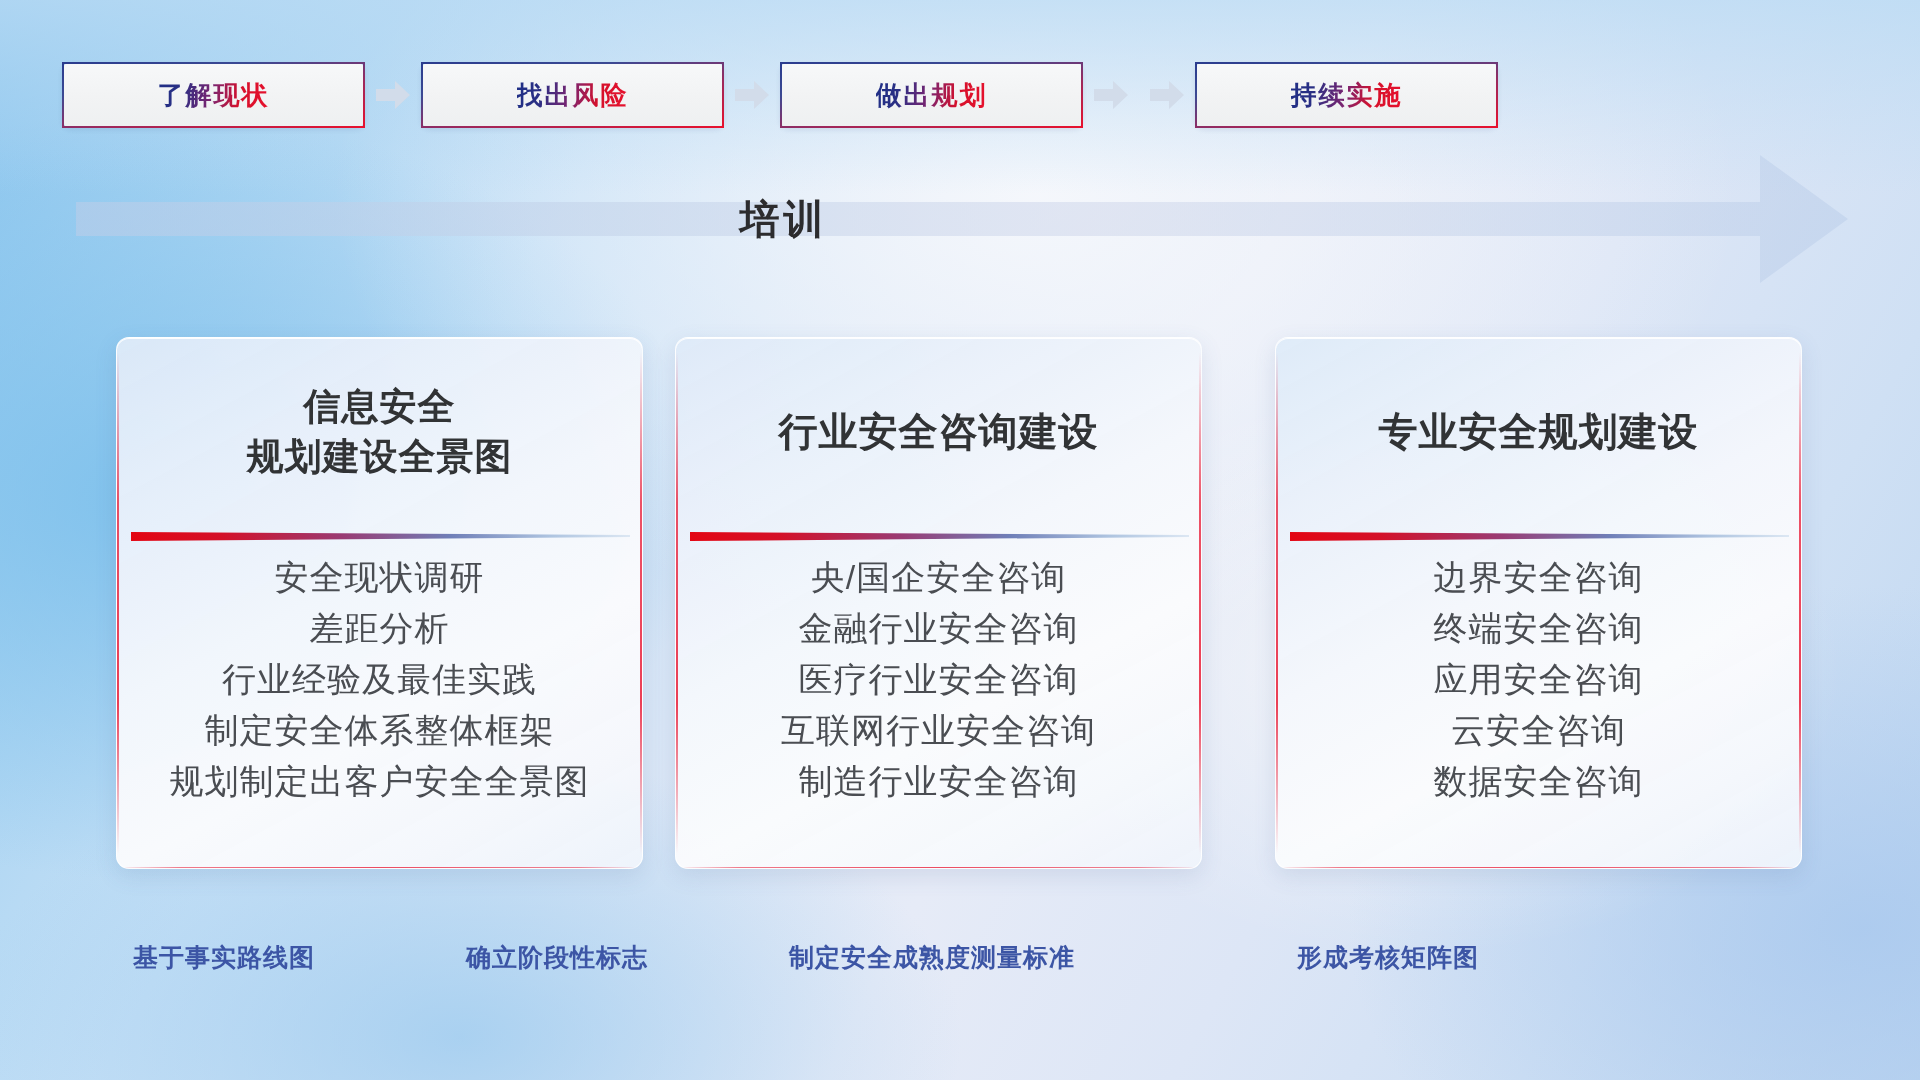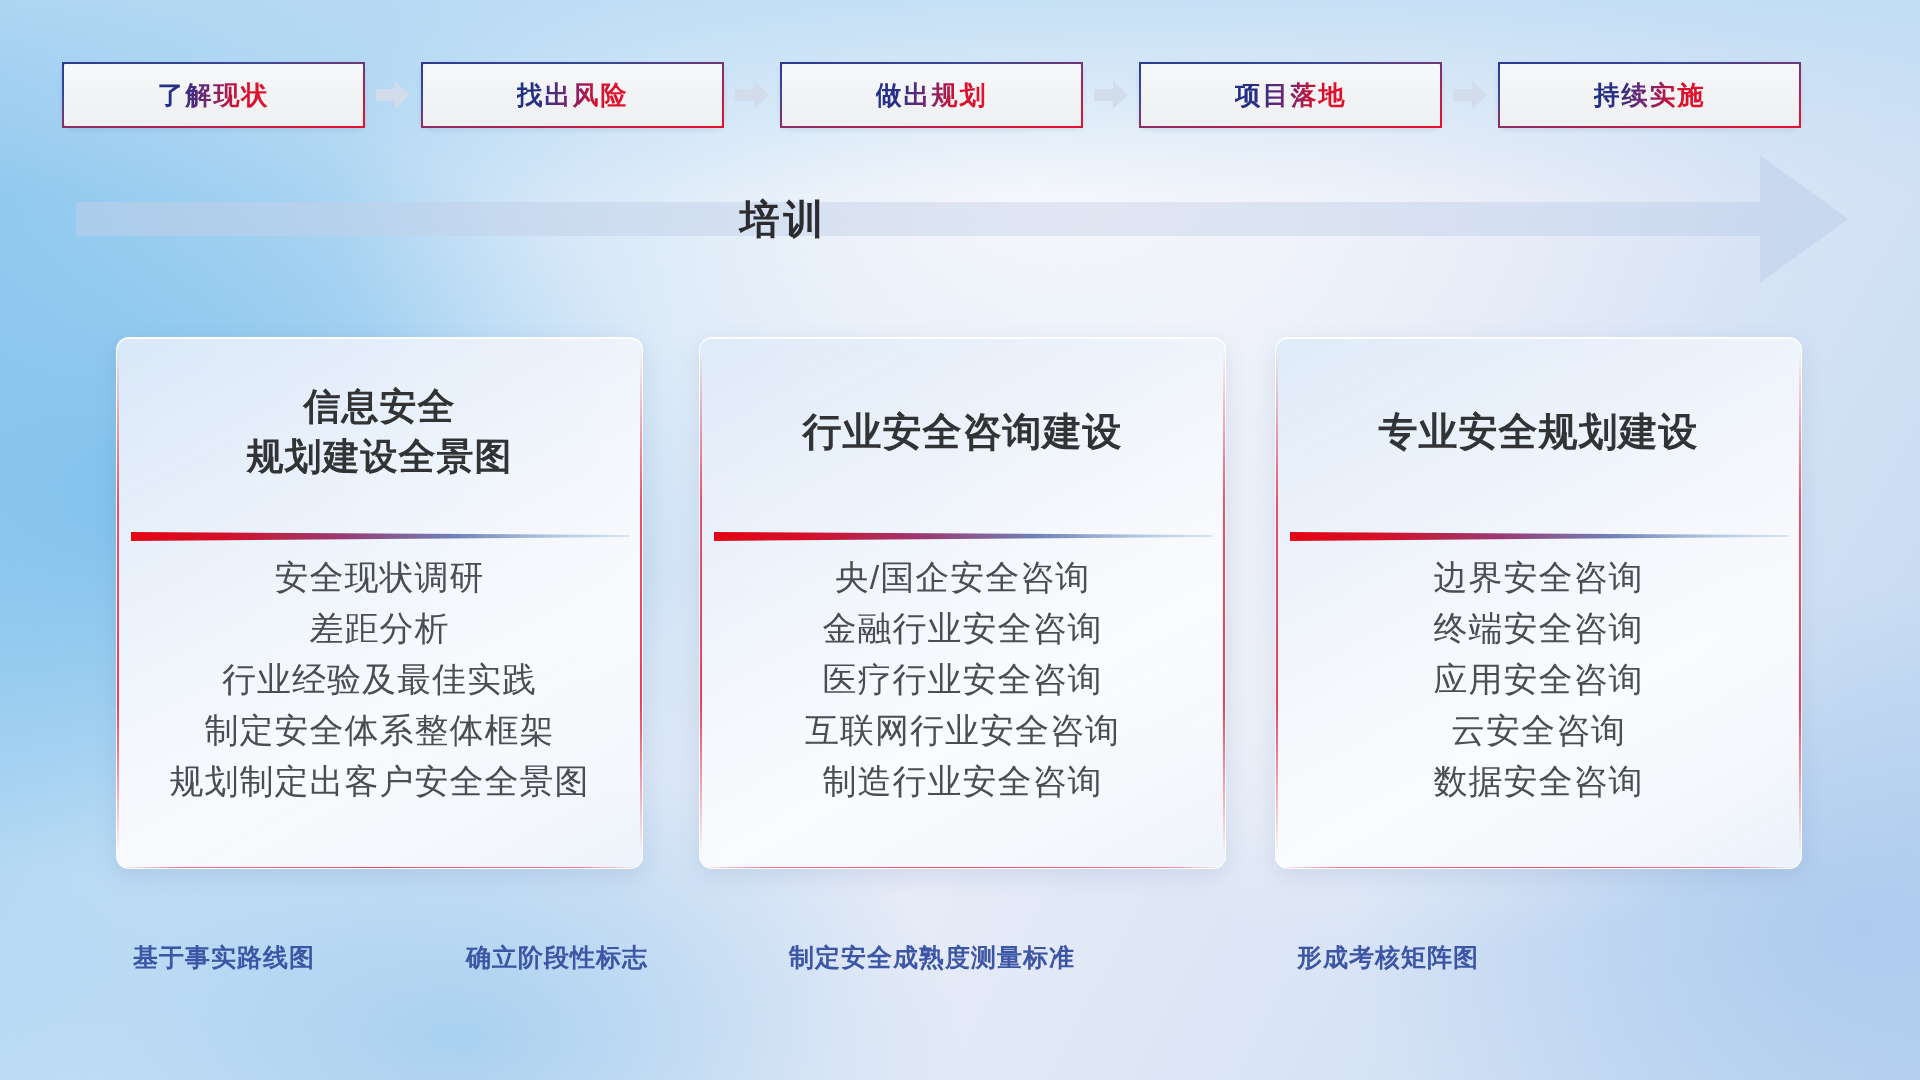--- a/index.html
+++ b/index.html
@@ -114,21 +114,21 @@
   .card::after{
     content:""; position:absolute; left:0; right:0; bottom:0; height:1px;
     background:linear-gradient(90deg, rgba(232,17,45,0) 0%, rgba(232,17,45,0.55) 12%, rgba(232,17,45,0.75) 50%, rgba(232,17,45,0.5) 88%, rgba(232,17,45,0) 100%);
   }
   .card-edge {
     position:absolute; left:0; top:14px; bottom:14px; width:2px;
     background:linear-gradient(180deg, rgba(232,17,45,0) 0%, rgba(232,17,45,0.72) 30%, rgba(232,17,45,0.8) 70%, rgba(232,17,45,0) 100%);
   }
   .card-edge.right { left:auto; right:0; }
   #card-1 { left:116px; }
-  #card-2 { left:699px;padding-left:38px; }
+  #card-2 { left:675px;padding-left:38px; }
   #card-3 { left:1275px; }
 
   .card-title {
     position:absolute; left:0; right:0; top:0;
     height:188px;
     display:flex; flex-direction:column; align-items:center; justify-content:center;
     text-align:center;
     font-size:39px; font-weight:700; color:#313335;
     letter-spacing:1px; line-height:1.34;
   }
@@ -204,23 +204,20 @@
       <span class="step-label">做出规划</span>
     </div>
     <div class="step-arrow">
       <svg width="34" height="28" viewBox="0 0 34 28">
         <path d="M0 8 H19 V0 L34 14 L19 28 V20 H0 Z" fill="#d2dcea"></path>
       </svg>
     </div>
   </div>
 
   <div class="step-wrap">
-    <div class="step-box">
-      <span class="step-label">项目落地</span>
-    </div>
     <div class="step-arrow">
       <svg width="34" height="28" viewBox="0 0 34 28">
         <path d="M0 8 H19 V0 L34 14 L19 28 V20 H0 Z" fill="#d2dcea"></path>
       </svg>
     </div>
   </div>
 
   <div class="step-wrap">
     <div class="step-box">
       <span class="step-label">持续实施</span>

